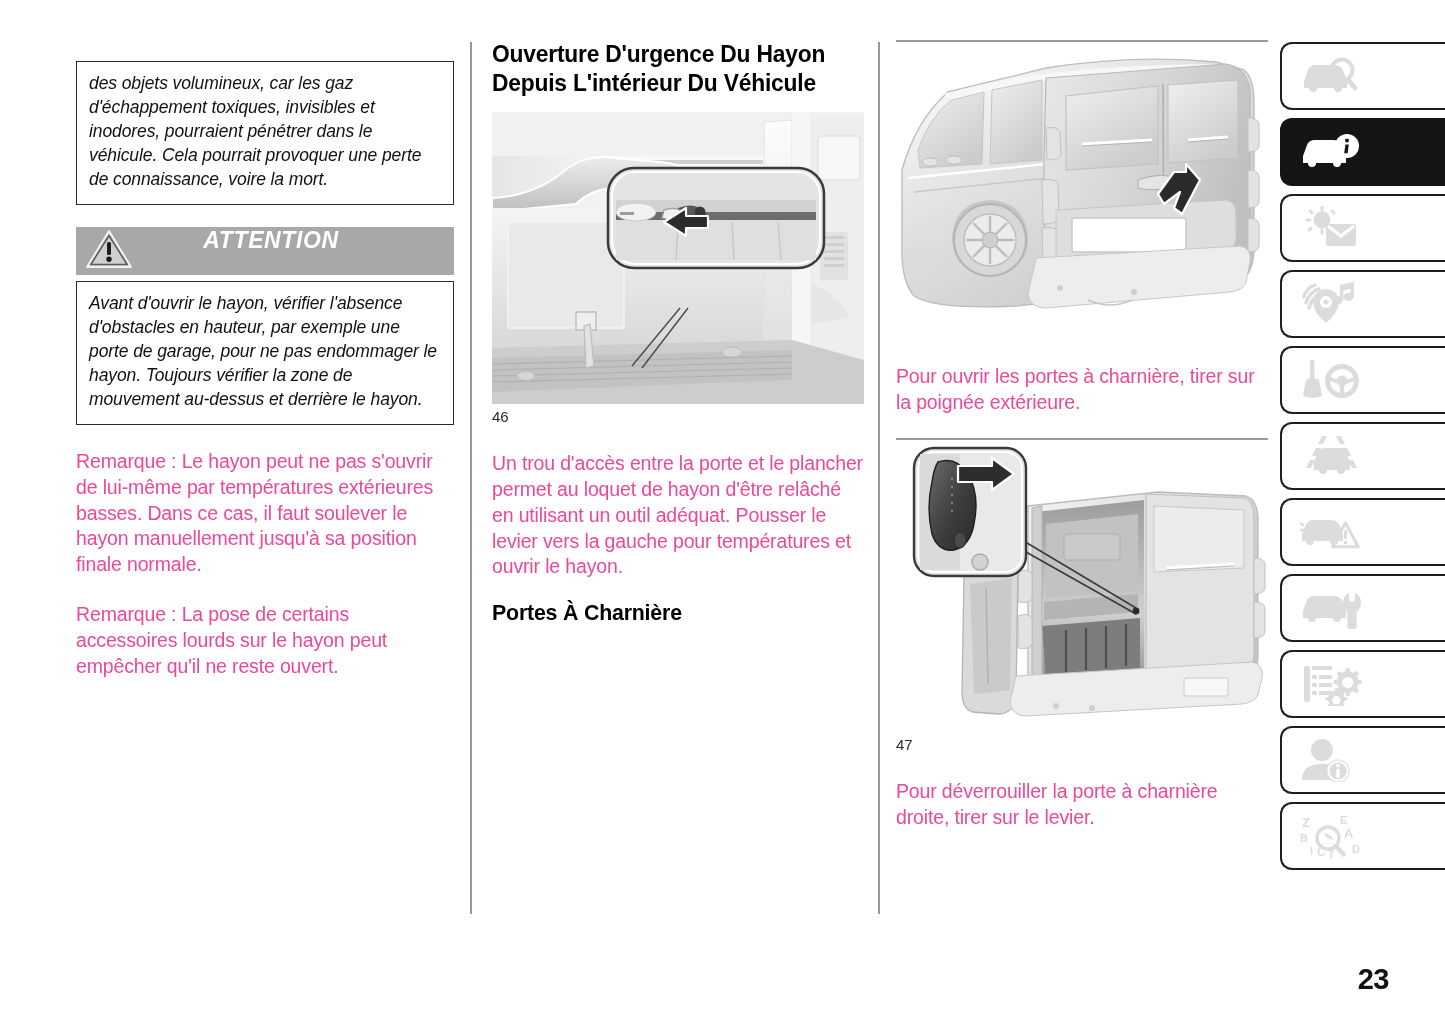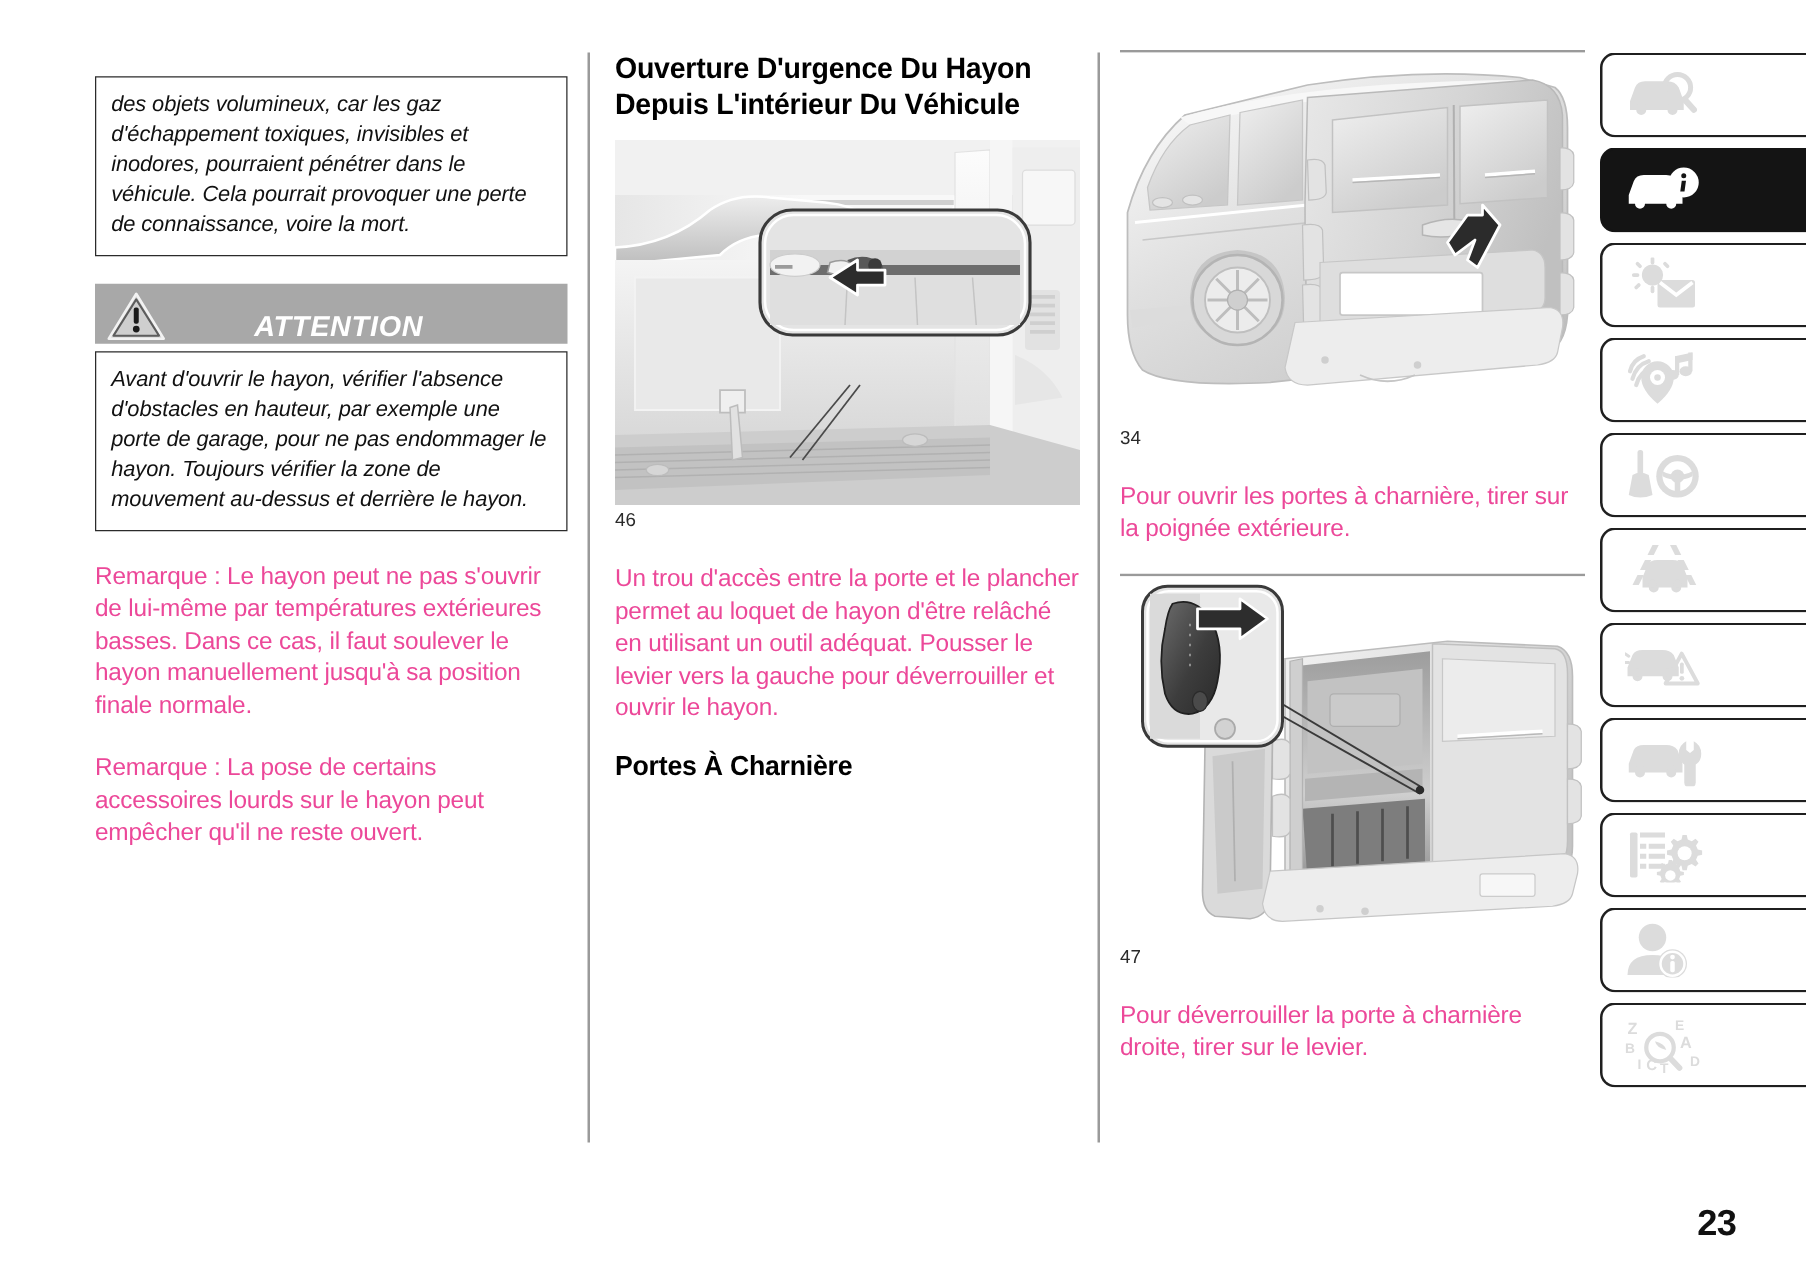--- a/index.html
+++ b/index.html
@@ -48,21 +48,21 @@
     letter-spacing: -0.1px;
     color: #111;
   }
   .warn-box p { margin: 0; }
 
   .attention-bar {
     margin-top: 22px;
     height: 48px;
     background: #a8a8a8;
     display: flex;
-    align-items: flex-end;
+    align-items: flex-start;
     padding-left: 6px;
   }
   .attention-tri {
     width: 54px; height: 44px;
     flex: 0 0 54px;
     display: flex; align-items: center; justify-content: center;
   }
   .attention-label {
     flex: 1;
     text-align: center;
@@ -287,21 +287,21 @@
         <path d="M186 96 q 14 -6 26 2 q 6 6 -2 10 l -22 4 z" fill="#585858"></path>
         <circle cx="208" cy="100" r="5.5" fill="#3a3a3a"></circle>
         <path d="M172 98 q 12 -4 18 2 l -4 10 l -16 -4 z" fill="#f0f0f0" stroke="#9a9a9a" stroke-width="1.2"></path>
 
         <path d="M216 108 L216 116 L194 116 L194 124 L172 110 L194 96 L194 104 L216 104 Z" fill="#2c2c2c" stroke="#ffffff" stroke-width="2.2" stroke-linejoin="round"></path>
       </svg>
       <p class="fig-num">46</p>
     </div>
 
     <p class="body-text after-fig">Un trou d'accès entre la porte et le plancher permet au loquet de hayon d'être relâché en utilisant un outil adéquat.
-Pousser le levier vers la gauche pour déverrouiller et ouvrir le hayon.</p>
+Pousser le levier vers la gauche pour températures et ouvrir le hayon.</p>
 
     <h3 class="h-sub">Portes À Charnière</h3>
   </div>
 
   <div class="col col-right">
 
     <div class="fig-wrap">
       <div class="fig-rule"></div>
       <svg class="fig-img" viewBox="0 0 372 296">
         <defs>
@@ -373,21 +373,20 @@
           <line x1="77" y1="181" x2="111" y2="215"></line>
           <line x1="111" y1="181" x2="77" y2="215"></line>
         </g>
         <circle cx="94" cy="198" r="8" fill="#cfcfcf" stroke="#b0b0b0"></circle>
 
         <path d="M8 206 L 56 202 L 56 214 L 10 220 Z" fill="#dcdcdc"></path>
 
         <ellipse cx="34" cy="120" rx="8" ry="4" fill="#e4e4e4" stroke="#c0c0c0"></ellipse>
         <ellipse cx="58" cy="118" rx="8" ry="4" fill="#e4e4e4" stroke="#c0c0c0"></ellipse>
       </svg>
-      <p class="fig-num">34</p>
     </div>
 
     <p class="body-text after-fig">Pour ouvrir les portes à charnière, tirer sur la poignée extérieure.</p>
 
     <div class="fig-wrap" style="margin-top:22px">
       <div class="fig-rule"></div>
       <svg class="fig-img" viewBox="0 0 372 292">
         <defs>
           <linearGradient id="g35body" x1="0" y1="0" x2="1" y2="0.6">
             <stop offset="0%" stop-color="#f2f2f2"></stop>

